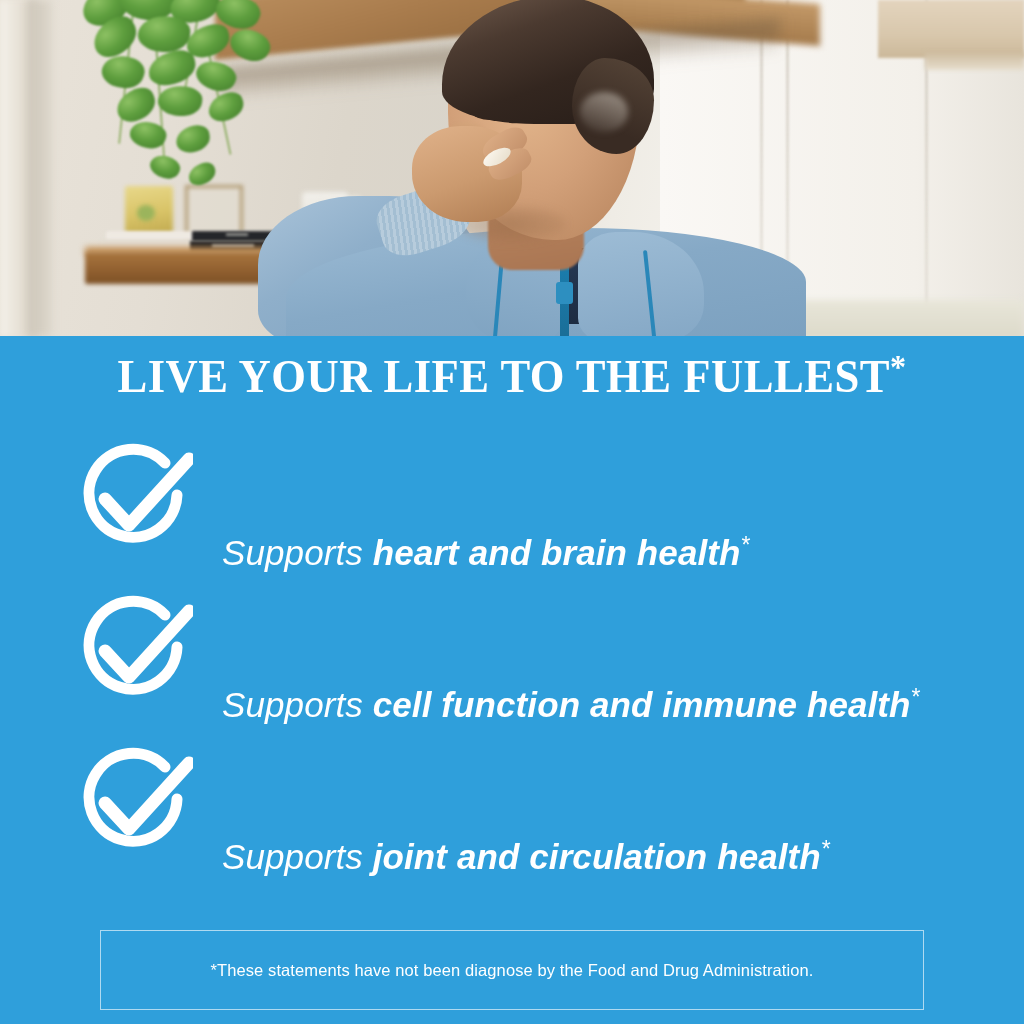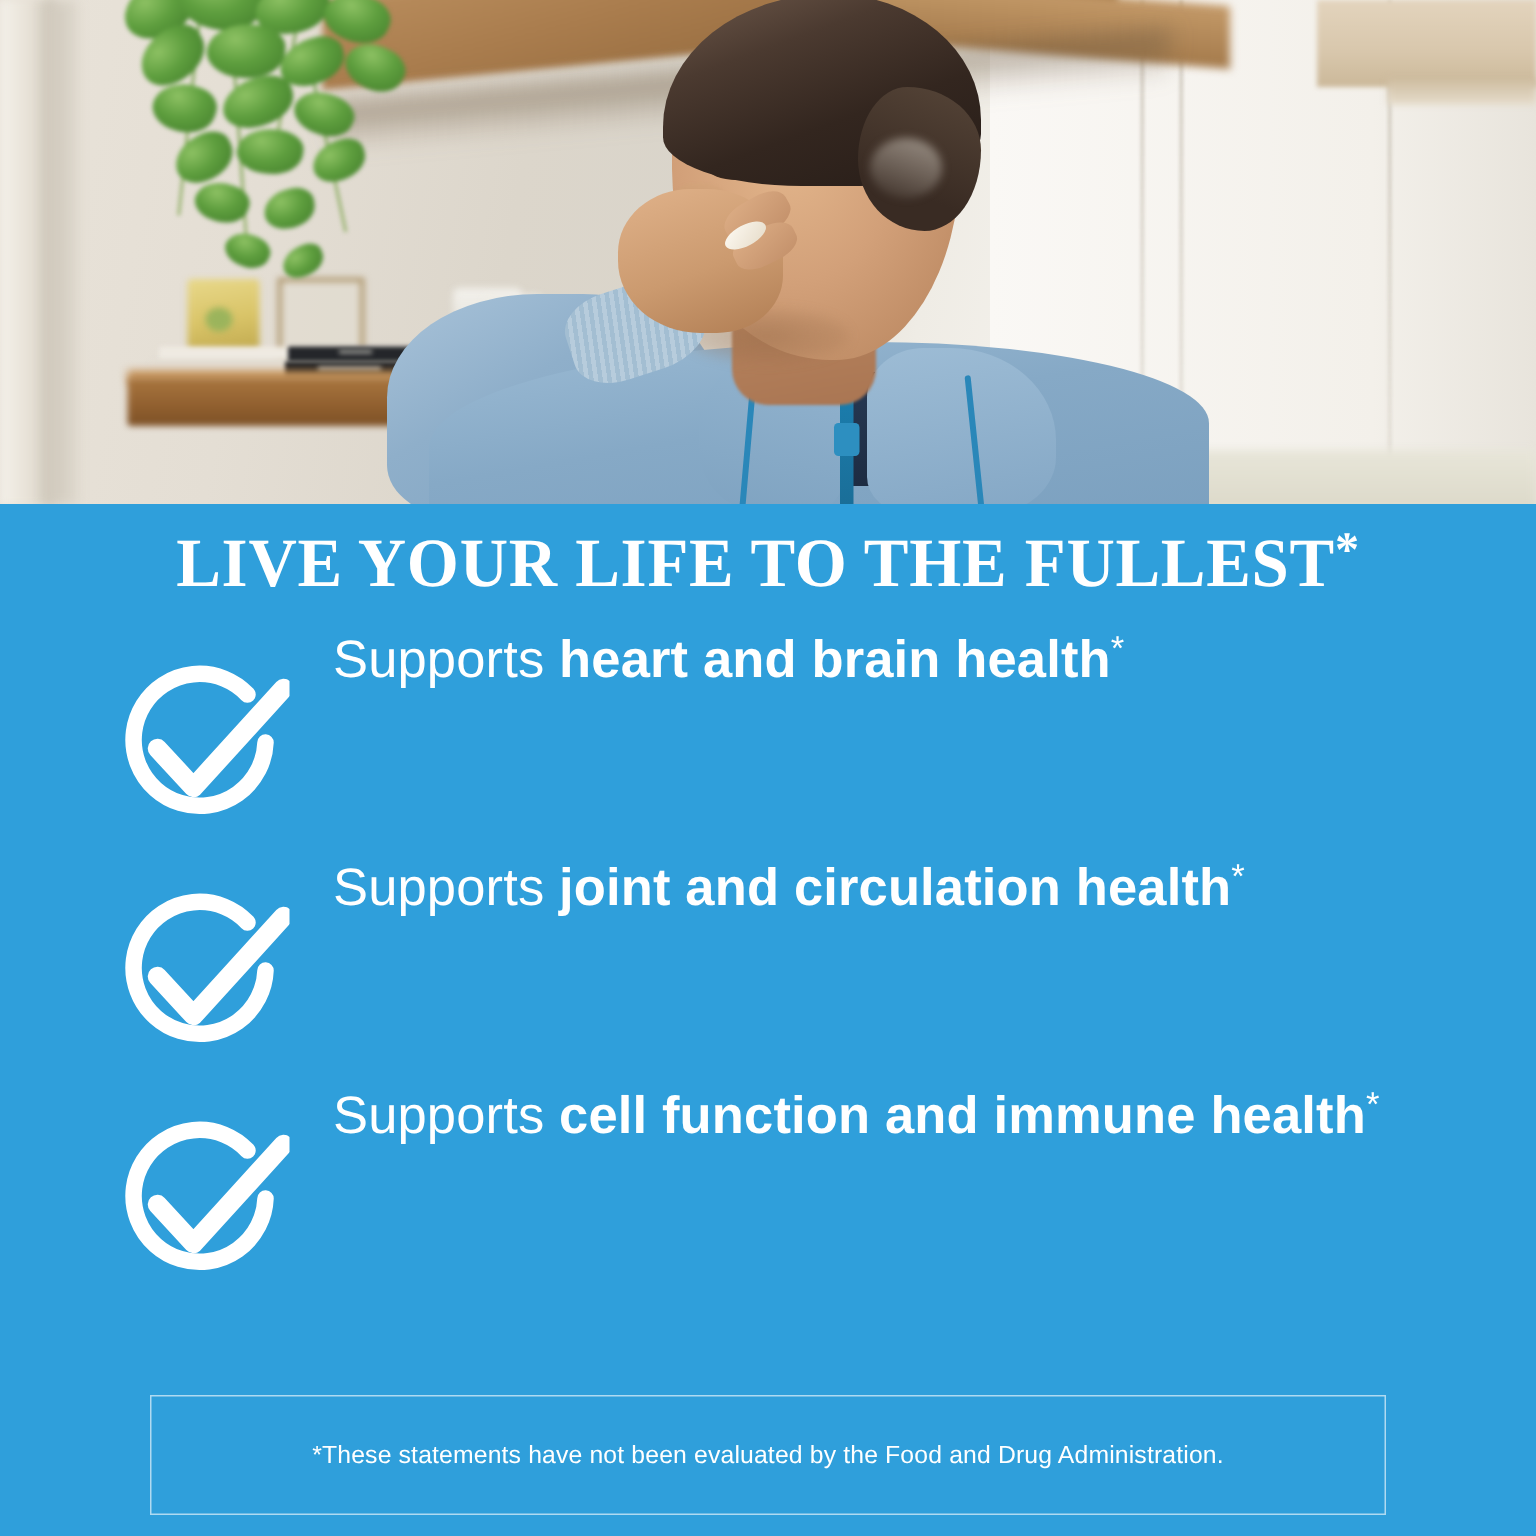--- a/index.html
+++ b/index.html
@@ -318,21 +318,22 @@
     transform:scaleX(.97);
     white-space:nowrap;
   }
   .headline sup { font-size:.72em; vertical-align:.42em; }
 
   .bullets { position:absolute; left:0; top:84px; width:1024px; }
   .row {
     position:relative;
     height:152px;
     display:flex;
-    align-items:flex-start;
+    align-items:flex-end;
+    font-style:italic;
   }
   .check-wrap {
     position:absolute; left:73px; top:50%;
     width:120px; height:118px;
     transform:translateY(-50%);
   }
   .check-wrap svg { display:block; width:120px; height:118px; }
   .row-text {
     margin-left:222px;
     color:#ffffff;
@@ -474,35 +475,35 @@
         <div class="row-text"><span>Supports </span><b>heart and brain health</b><sup>*</sup></div>
       </div>
 
       <div class="row">
         <div class="check-wrap">
           <svg viewBox="0 0 120 118" aria-hidden="true">
             <path d="M92 26 A44 44 0 1 0 104 58" fill="none" stroke="#ffffff" stroke-width="11" stroke-linecap="round"></path>
             <path d="M32 62 L56 88 L116 22" fill="none" stroke="#ffffff" stroke-width="13" stroke-linecap="round" stroke-linejoin="round"></path>
           </svg>
         </div>
-        <div class="row-text"><span>Supports </span><b>joint and circulation health</b><sup>*</sup></div>
+        <div class="row-text"><span>Supports </span><b>cell function and immune health</b><sup>*</sup></div>
       </div>
 
       <div class="row">
         <div class="check-wrap">
           <svg viewBox="0 0 120 118" aria-hidden="true">
             <path d="M92 26 A44 44 0 1 0 104 58" fill="none" stroke="#ffffff" stroke-width="11" stroke-linecap="round"></path>
             <path d="M32 62 L56 88 L116 22" fill="none" stroke="#ffffff" stroke-width="13" stroke-linecap="round" stroke-linejoin="round"></path>
           </svg>
         </div>
-        <div class="row-text"><span>Supports </span><b>cell function and immune health</b><sup>*</sup></div>
+        <div class="row-text"><span>Supports </span><b>joint and circulation health</b><sup>*</sup></div>
       </div>
 
     </div>
 
     <div class="disclaimer">
       <p>
-        <span>*These statements have not been evaluated by the Food and Drug Administration.</span><br>
+        <span>*These statements have not been diagnose by the Food and Drug Administration.</span><br>
       </p>
     </div>
 
   </div>
 </div>
 
 </body></html>

